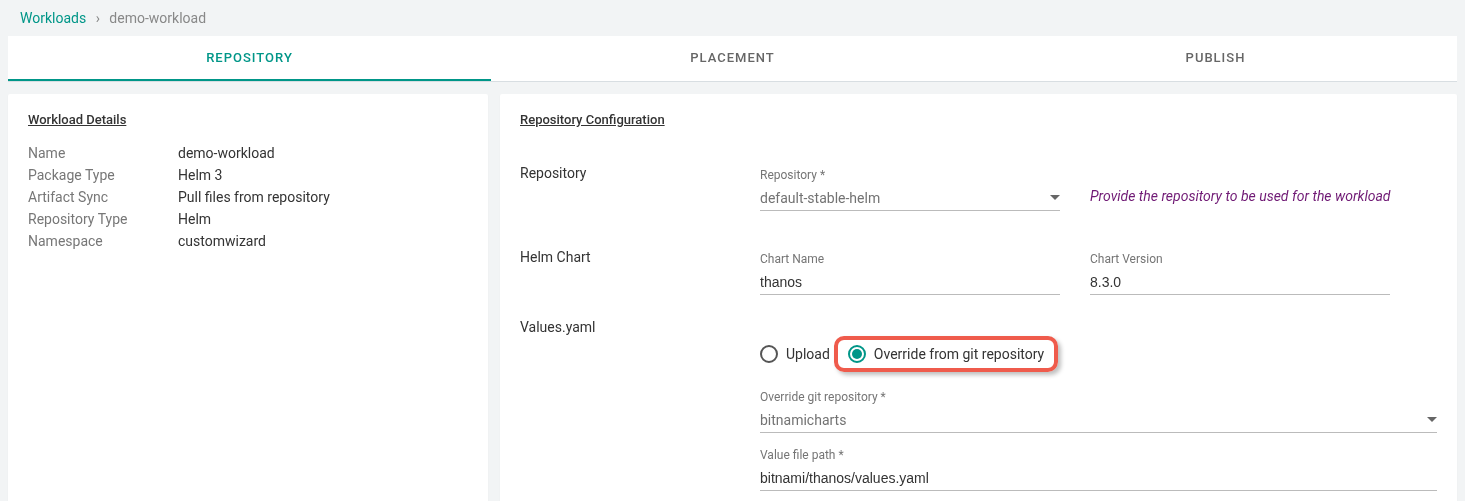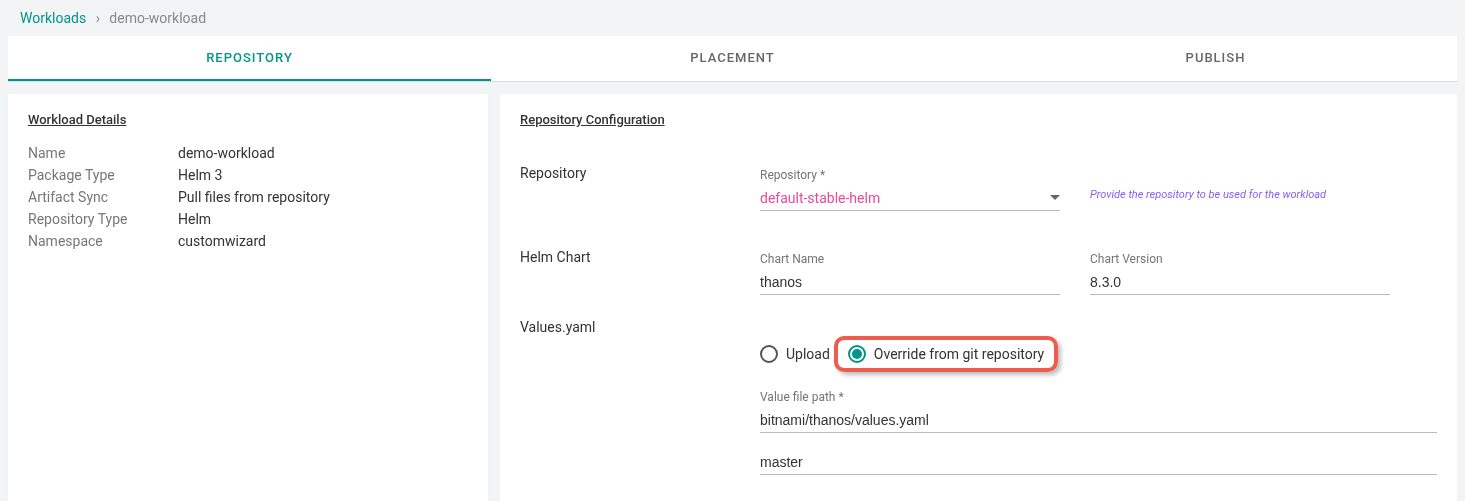--- a/index.html
+++ b/index.html
@@ -119,34 +119,34 @@
       color: #333;
       background: transparent;
       outline: none;
     }
     .field-select {
       width: 100%;
       border: none;
       border-bottom: 1px solid #bbb;
       padding: 6px 0 4px 0;
       font-size: 14px;
-      color: #ec4899;
+      color: #737373;
       background: transparent;
       outline: none;
       display: flex;
       justify-content: space-between;
       align-items: center;
       cursor: pointer;
     }
     .dropdown-icon {
       color: #666;
     }
     .hint-text {
-      font-size: 11px;
-      color: #8b5cf6;
+      font-size: 14px;
+      color: #701a75;
       font-style: italic;
       padding-top: 20px;
       flex: 1;
     }
     .radio-group {
       display: flex;
       gap: 4px;
       align-items: center;
     }
     .radio-option {
@@ -278,20 +278,33 @@
               <span class="radio-circle selected">
                   <span class="radio-dot"></span>
                 </span>
               <span>Override from git repository</span>
             </div>
           </div>
         </div>
       </div>
     </div>
 
+    <div class="spacer-row">
+      <div class="full-field-col">
+        <span class="field-label">Override git repository *</span>
+        <div class="field-select">
+          <span>bitnamicharts</span>
+          <span class="dropdown-icon">
+            <svg width="10" height="6" viewBox="0 0 10 6">
+                <path d="M0 0 L5 5 L10 0 Z" fill="#666"></path>
+              </svg>
+          </span>
+        </div>
+      </div>
+    </div>
 
     <div class="spacer-row">
       <div class="full-field-col">
         <span class="field-label">Value file path *</span>
         <input class="field-input" type="text" value="bitnami/thanos/values.yaml" style="">
       </div>
     </div>
 
     <div class="spacer-row">
       <div class="full-field-col">

